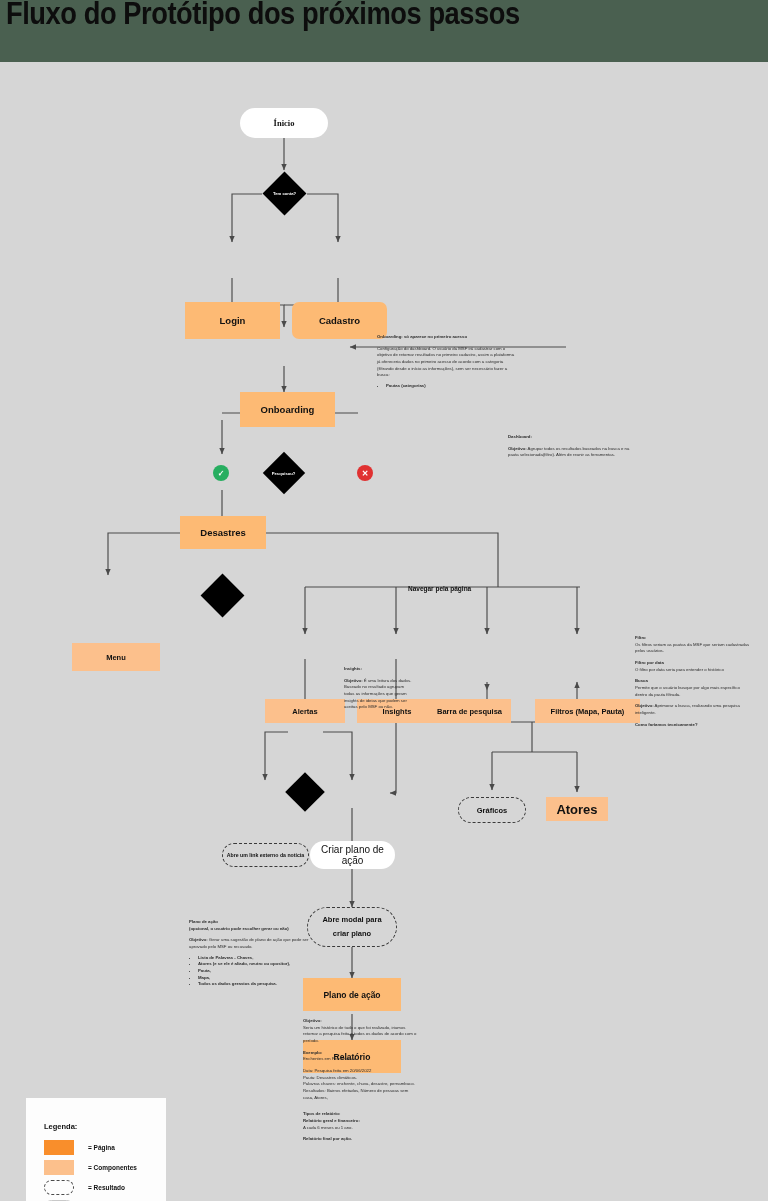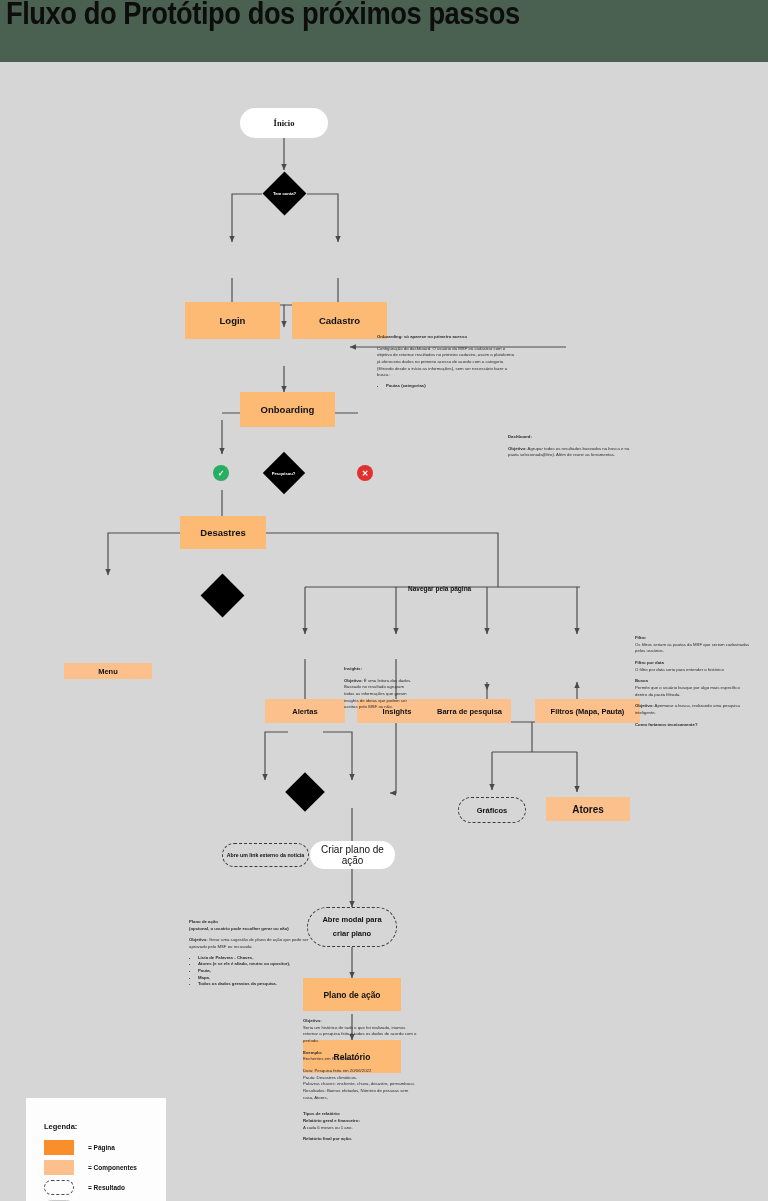--- a/index.html
+++ b/index.html
@@ -187,46 +187,46 @@
   </svg>
 
 
   <div class="node botao" style="left:240px;top:46px;width:88px;height:30px;font-size:8.5px;font-family:Liberation Serif, serif;">Ínicio</div>
 
   <div class="node acao" style="left:269px;top:116px;width:31px;height:31px;">
     <span>Tem conta?</span>
   </div>
 
   <div class="node pagina" style="left:185px;top:240px;width:95px;height:37px;font-size:9.5px;">Login</div>
-  <div class="node pagina" style="left:292px;top:240px;width:95px;height:37px;font-size:9.5px;">Cadastro</div>
+  <div class="node pagina" style="left:292px;top:240px;width:95px;height:37px;font-size:9.5px;border-radius:7px;">Cadastro</div>
 
   <div class="node pagina" style="left:240px;top:330px;width:95px;height:35px;font-size:9.5px;">Onboarding</div>
 
   <div class="node acao" style="left:269px;top:396px;width:30px;height:30px;">
     <span>Pesquisou?</span>
   </div>
   <div class="badge badge-yes" style="left:213px;top:403px;width:16px;height:16px;">✓</div>
   <div class="badge badge-no" style="left:357px;top:403px;width:16px;height:16px;">✕</div>
 
   <div class="node pagina" style="left:180px;top:454px;width:86px;height:33px;font-size:9.5px;">Desastres</div>
 
   <div class="node acao" style="left:207px;top:518px;width:31px;height:31px;">
     <span></span>
   </div>
   <div class="edge-label" style="left:408px;top:523px;">Navegar pela página</div>
 
-  <div class="node componente" style="left:64px;top:581px;width:88px;height:16px;font-size:7.5px;margin-top:20px;">Menu</div>
+  <div class="node componente" style="left:72px;top:581px;width:88px;height:28px;font-size:7.5px;">Menu</div>
 
   <div class="node componente" style="left:265px;top:637px;width:80px;height:24px;font-size:7.5px;">Alertas</div>
   <div class="node componente" style="left:357px;top:637px;width:80px;height:24px;font-size:7.5px;">Insights</div>
   <div class="node componente" style="left:428px;top:637px;width:83px;height:24px;font-size:7.5px;">Barra de pesquisa</div>
   <div class="node componente" style="left:535px;top:637px;width:105px;height:24px;font-size:7.5px;">Filtros (Mapa, Pauta)</div>
 
   <div class="node resultado" style="left:458px;top:735px;width:68px;height:26px;font-size:7.5px;">Gráficos</div>
-  <div class="node componente" style="left:546px;top:735px;width:84px;height:24px;font-size:10px;">Atores</div>
+  <div class="node componente" style="left:546px;top:735px;width:62px;height:24px;font-size:13px;">Atores</div>
 
   <div class="node acao" style="left:291px;top:716px;width:28px;height:28px;">
     <span></span>
   </div>
 
   <div class="node resultado" style="left:222px;top:781px;width:87px;height:24px;font-size:5.2px;">Abre um link externo da notícia</div>
 
   <div class="node botao" style="left:310px;top:779px;width:85px;height:28px;font-size:10px;font-weight:normal;">Criar plano de ação</div>
 
   <div class="node resultado" style="left:307px;top:845px;width:90px;height:40px;font-size:7.5px;flex-direction:column;line-height:1.9;">

